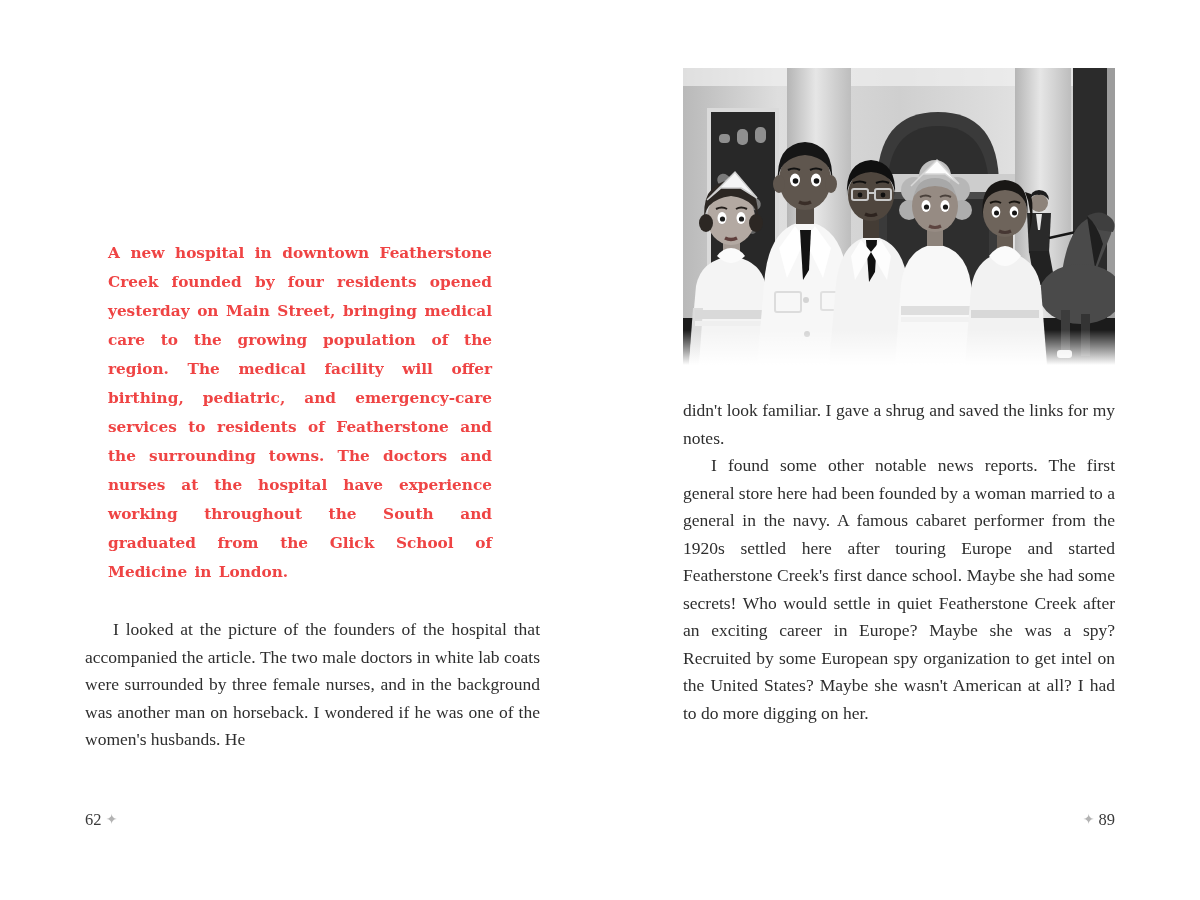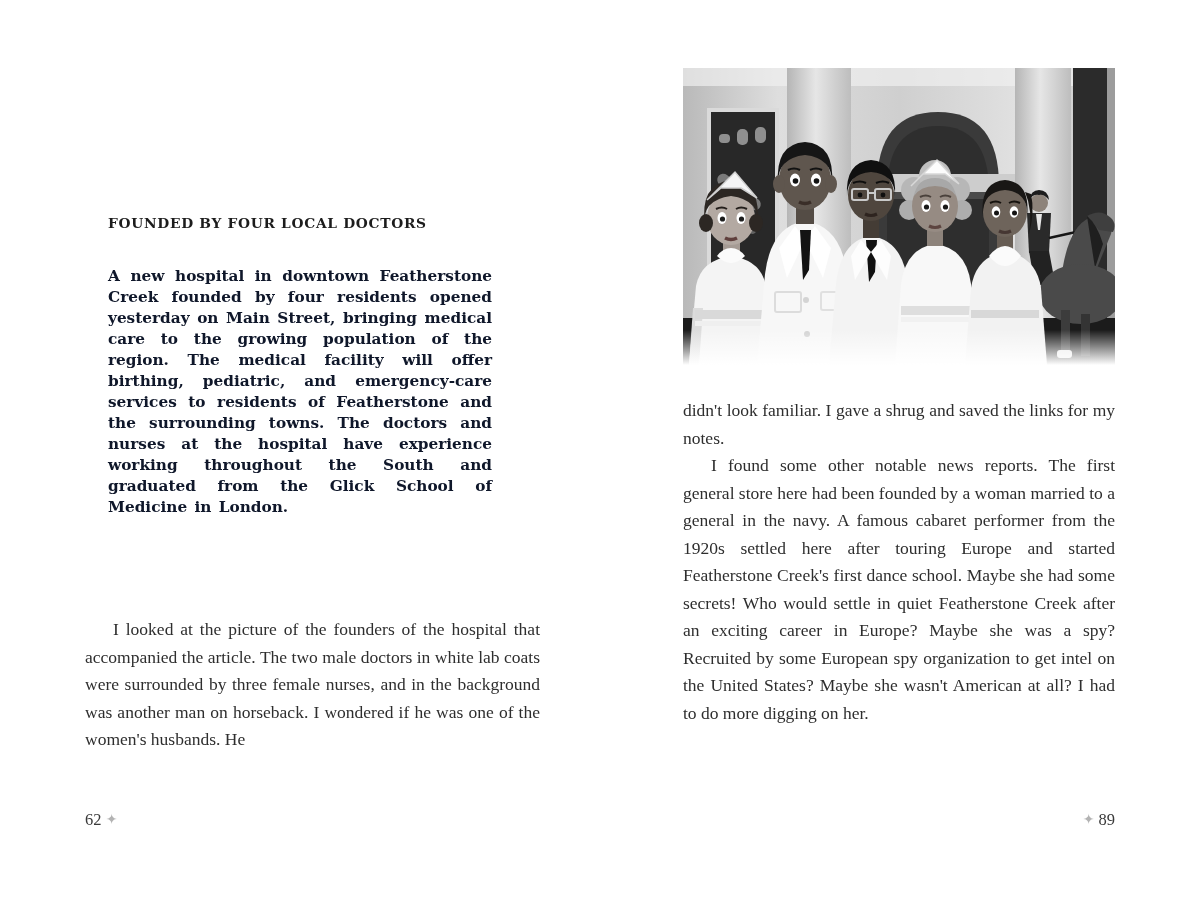--- a/index.html
+++ b/index.html
@@ -24,21 +24,21 @@
     font-family:"DejaVu Serif", serif;font-weight:bold;
     font-size:20px;color:#1c1c1c;margin:0 0 10px 0;letter-spacing:.3px;
   }
   .article-headline{
     font-family:"DejaVu Serif", serif;font-weight:bold;
     font-size:13.8px;line-height:27px;color:#1c1c1c;
     letter-spacing:.7px;margin:0;
   }
   .article-body{
     font-family:"DejaVu Serif", serif;font-weight:bold;
-    font-size:15.3px;line-height:21px;color:#0f172a;
+    font-size:15.3px;line-height:29px;color:#ef4444;
     text-align:justify;word-spacing:2px;margin:29px 0 0 0;
   }
 
   
   .folio{
     position:absolute;top:810px;font-size:16.5px;color:#3a3a3a;
     font-family:"Liberation Serif", serif;
   }
   .folio-left{left:85px;}
   .folio-right{right:85px;text-align:right;margin-left:44px;}
@@ -53,21 +53,20 @@
   
   .right-text{position:absolute;left:683px;top:397px;width:432px;}
 </style>
 </head>
 <body>
 
 <div class="page-col" style="left:85px;top:76px;width:455px;">
 </div>
 
 <div class="article">
-  <p class="article-headline">FOUNDED BY FOUR LOCAL DOCTORS</p>
   <p class="article-body">A new hospital in downtown Featherstone Creek founded by four residents opened yesterday on Main Street, bringing medical care to the growing population of the region. The medical facility will offer birthing, pediatric, and emergency-care services to residents of Featherstone and the surrounding towns. The doctors and nurses at the hospital have experience working throughout the South and graduated from the Glick School of Medicine in London.</p>
 </div>
 
 <div class="page-col" style="left:85px;top:616px;width:455px;">
   <p class="body-text indent">I looked at the picture of the founders of the hospital that accompanied the article. The two male doctors in white lab coats were surrounded by three female nurses, and in the background was another man on horseback. I wondered if he was one of the women's husbands. He</p>
 </div>
 
 <div class="folio folio-left">
   <span>62</span>
   <span class="sparkle">✦</span>

